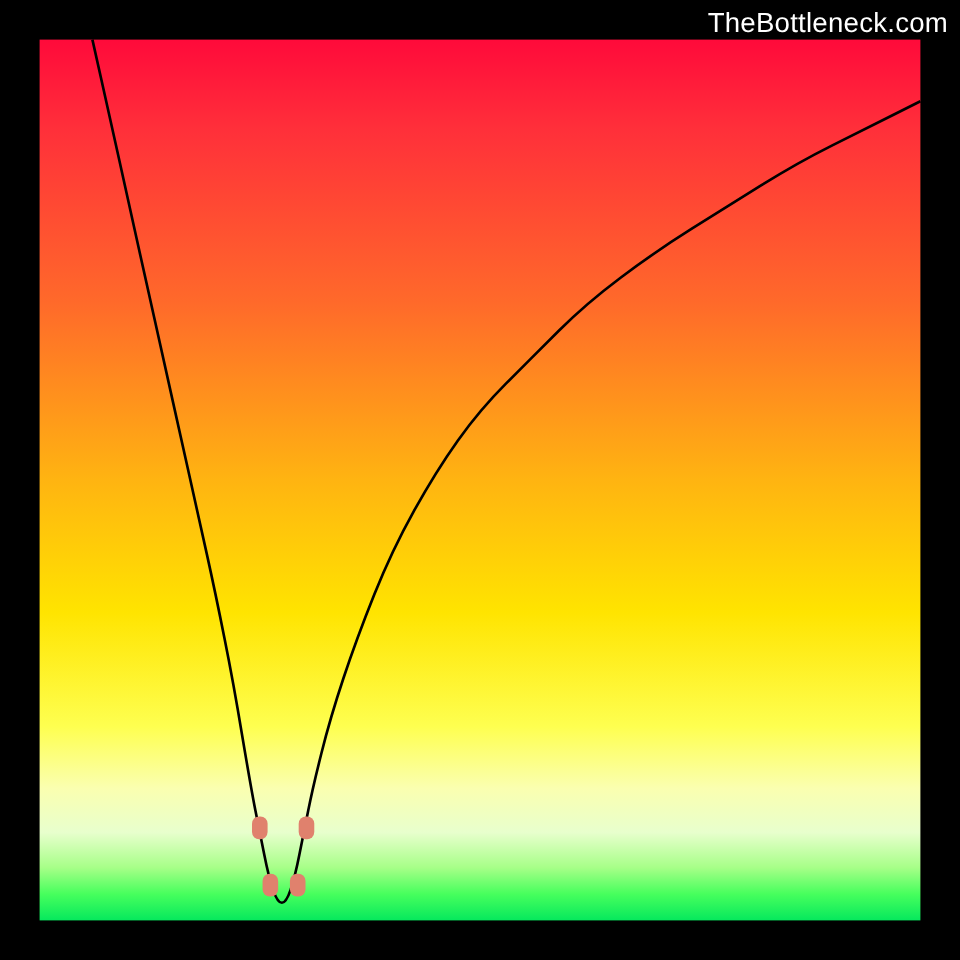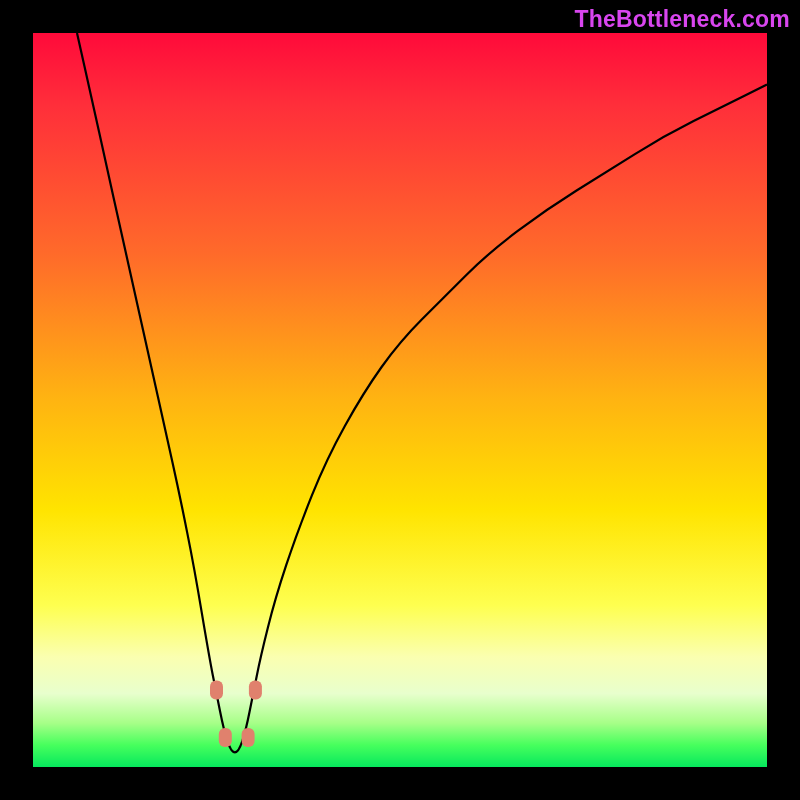--- a/index.html
+++ b/index.html
@@ -36,23 +36,23 @@
       #e8ffcd 90%,
       #a7ff88 94%,
       #47ff5d 97%,
       #06e85d 100%
     );
   }
   .watermark {
     position: absolute;
     top: 6px;
     right: 10px;
-    color: #d946ef;
+    color: #ffffff;
     font-size: 23px;
-    font-weight: 700;
+    font-weight: 400;
     letter-spacing: 0.2px;
     user-select: none;
   }
   svg.curve {
     position: absolute;
     left: 0;
     top: 0;
     width: 734px;
     height: 734px;
     overflow: visible;

